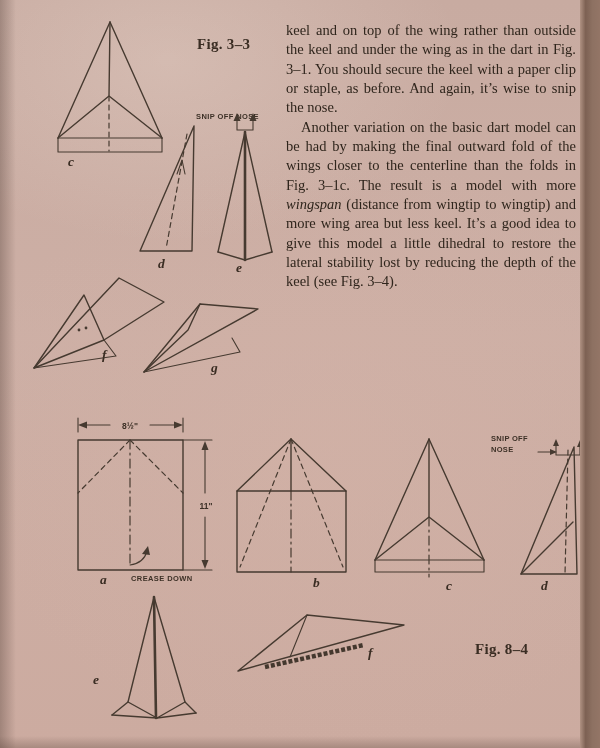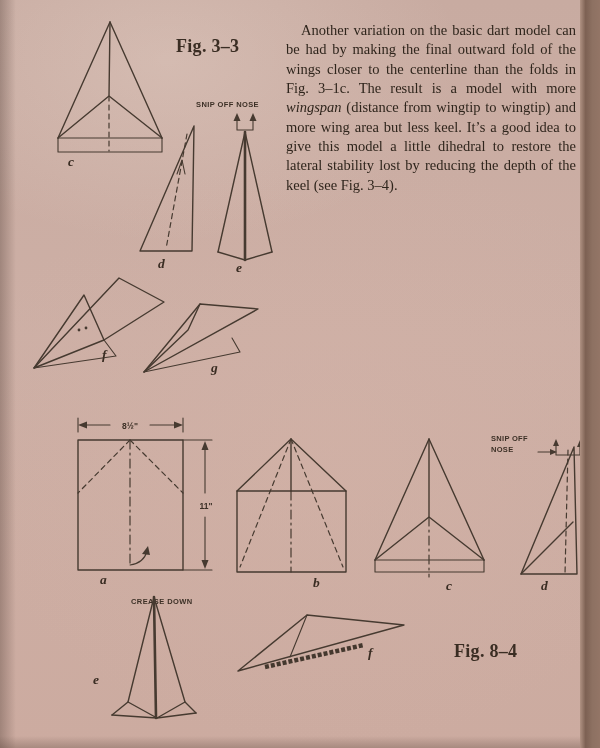--- a/index.html
+++ b/index.html
@@ -21,21 +21,21 @@
     background:linear-gradient(0deg, rgba(84,62,52,0.30), rgba(84,62,52,0));}
   .edge-right{position:absolute;top:0;left:580px;width:20px;height:748px;
     background:linear-gradient(90deg, #b09283 0%, #7d6153 28%, #8d7162 62%, #937566 100%);}
   .bodytext{
     position:absolute;left:286px;top:21px;width:290px;
     font-size:14.5px;line-height:19.35px;text-align:justify;
     color:#2f251c;
   }
   .bodytext p{margin:0;padding:0;}
   .bodytext p.indent{text-indent:15px;}
-  .figcap{position:absolute;font-weight:bold;font-size:18px;letter-spacing:0.3px;color:#3a2d23;}
+  .figcap{position:absolute;font-weight:bold;font-size:15px;letter-spacing:0.3px;color:#3a2d23;margin-left:21px;}
   .letter{position:absolute;font-style:italic;font-weight:bold;font-size:13.5px;color:#3a2d23;}
   .smallcaps{
     position:absolute;font-family:"Liberation Sans", sans-serif;
     font-weight:bold;font-size:7.5px;letter-spacing:0.4px;color:#3c3026;
   }
   svg{position:absolute;overflow:visible;}
   svg .ln{stroke:#463a30;stroke-width:1.4;fill:none;stroke-linecap:round;stroke-linejoin:round;}
   svg .thin{stroke-width:1.1;}
   svg .dash{stroke-dasharray:5,4;stroke-width:1.2;}
   svg .dashdot{stroke-dasharray:9,4,2,4;stroke-width:1.2;}
@@ -45,25 +45,26 @@
   svg text{fill:#3c3026;}
   .svgdim{font-family:"Liberation Sans", sans-serif;font-weight:bold;font-size:8.5px;}
   .svgsnip{font-family:"Liberation Sans", sans-serif;font-weight:bold;font-size:7.5px;letter-spacing:0.3px;}
 </style>
 </head>
 <body>
 
 <div class="page">
 
   <div class="bodytext">
+    <p>keel and on top of the wing rather than outside the keel and under the wing as in the dart in Fig. 3–1. You should secure the keel with a paper clip or staple, as before. And again, it’s wise to snip the nose.</p>
     <p class="indent"><span>Another variation on the basic dart model can be had by making the final outward fold of the wings closer to the centerline than the folds in Fig. 3–1c. The result is a model with more </span><i>wingspan</i><span> (distance from wingtip to wingtip) and more wing area but less keel. It’s a good idea to give this model a little dihedral to restore the lateral stability lost by reducing the depth of the keel (see Fig. 3–4).</span></p>
   </div>
 
   <div class="figcap" style="left:176px;top:36px;">Fig. 3–3</div>
-  <div class="smallcaps" style="left:196px;top:100px;">SNIP OFF NOSE</div>
+  <div class="smallcaps" style="left:196px;top:112px;">SNIP OFF NOSE</div>
 
   <svg style="left:52px;top:16px;" width="116" height="140">
     <path class="ln" d="M58,6 L6,122 M58,6 L110,122"></path>
     <path class="ln thin" d="M6,122 L110,122 M6,122 L6,136 M110,122 L110,136 M6,136 L110,136"></path>
     <path class="ln" d="M58,6 L57,80 M57,80 L6,122 M57,80 L110,122"></path>
     <path class="ln dash" d="M57,80 L57,135"></path>
   </svg>
   <div class="letter" style="left:68px;top:154px;">c</div>
 
   <svg style="left:135px;top:122px;" width="66" height="136">
@@ -108,21 +109,21 @@
     <path class="ln thin" d="M113,27 L142,27 M113,157 L142,157 M135,34 L135,80 M135,104 L135,150"></path>
     <polygon class="fillink" points="135,28 131.5,37 138.5,37"></polygon>
     <polygon class="fillink" points="135,156 131.5,147 138.5,147"></polygon>
     <text class="svgdim" x="136" y="96" text-anchor="middle">11"</text>
     <path class="ln dash" d="M60,27 L8,80 M60,27 L113,80"></path>
     <path class="ln dashdot" d="M60,27 L60,150"></path>
     <path class="ln thin" d="M60,152 Q74,150 77,138"></path>
     <polygon class="fillink" points="78,133 72,141 80,142"></polygon>
   </svg>
   <div class="letter" style="left:100px;top:572px;">a</div>
-  <div class="smallcaps" style="left:131px;top:597px;">CREASE DOWN</div>
+  <div class="smallcaps" style="left:131px;top:574px;">CREASE DOWN</div>
 
   <svg style="left:228px;top:430px;" width="128" height="150">
     <path class="ln" d="M63,9 L9,61 M63,9 L118,61"></path>
     <rect class="ln" x="9" y="61" width="109" height="81"></rect>
     <path class="ln" d="M63,9 L63,61"></path>
     <path class="ln dash" d="M63,9 L12,137 M63,9 L115,137"></path>
     <path class="ln dashdot" d="M63,61 L63,142"></path>
   </svg>
   <div class="letter" style="left:313px;top:575px;">b</div>
 

